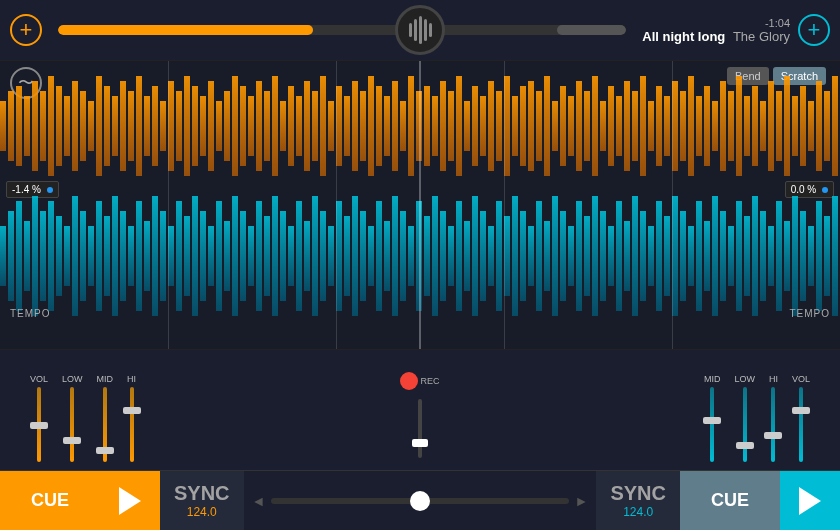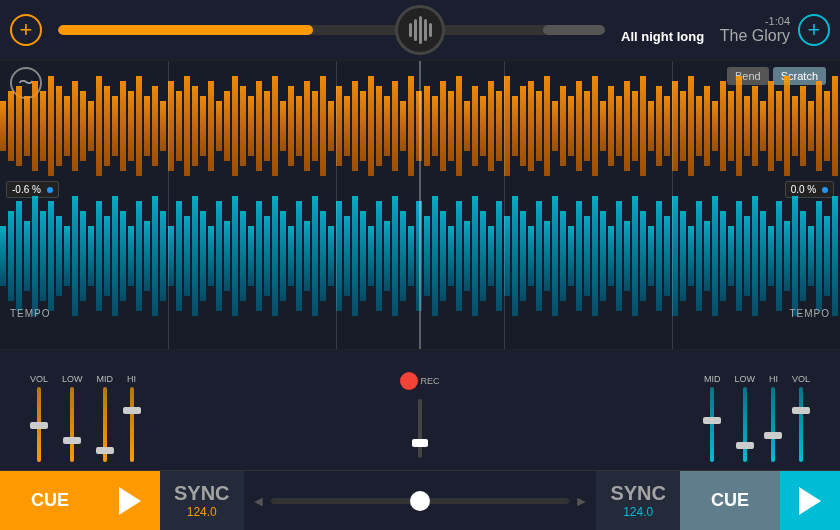--- a/index.html
+++ b/index.html
@@ -431,21 +431,21 @@
   </div>
 
   <div style="display:flex; align-items:center; flex:1; gap:8px; margin-right:8px; justify-content:flex-end;">
     <div class="progress-bar-container">
       <div style="height:100%; background:#555; border-radius:5px; margin-left:65%; width:35%;"></div>
     </div>
     <div class="track-info track-info-right">
       <span class="track-time">-1:04</span>
       <span style="font-size:13px; font-weight:bold; text-align:right;">
         <span>All night long</span>
-        <span style="font-weight:normal; color:#aaa; font-size:16px; margin-left:12px;">The Glory</span>
+        <span style="font-weight:normal; color:#aaa; font-size:13px; margin-left:4px;">The Glory</span>
       </span>
     </div>
   </div>
 
   <button class="add-btn add-btn-right">+</button>
 </div>
 
 <div class="waveform-area">
   <div class="waveform-controls">
     <button class="wave-icon-btn">〜</button>
@@ -569,21 +569,21 @@
         <rect x="800" y="15" width="6" height="80"></rect>
         <rect x="808" y="30" width="6" height="50"></rect>
         <rect x="816" y="10" width="6" height="90"></rect>
         <rect x="824" y="20" width="6" height="70"></rect>
         <rect x="832" y="5" width="6" height="100"></rect>
       </g>
     </svg>
   </div>
 
   <div class="pitch-left">
-    <span>-0.6 %</span>
+    <span>-1.4 %</span>
     <span class="pitch-dot-left"></span>
   </div>
   <div class="pitch-right">
     <span>0.0 %</span>
     <span class="pitch-dot-right"></span>
   </div>
 
   <div class="waveform-blue">
     <svg class="waveform-svg" viewBox="0 0 840 130" preserveAspectRatio="none">
       <defs>

